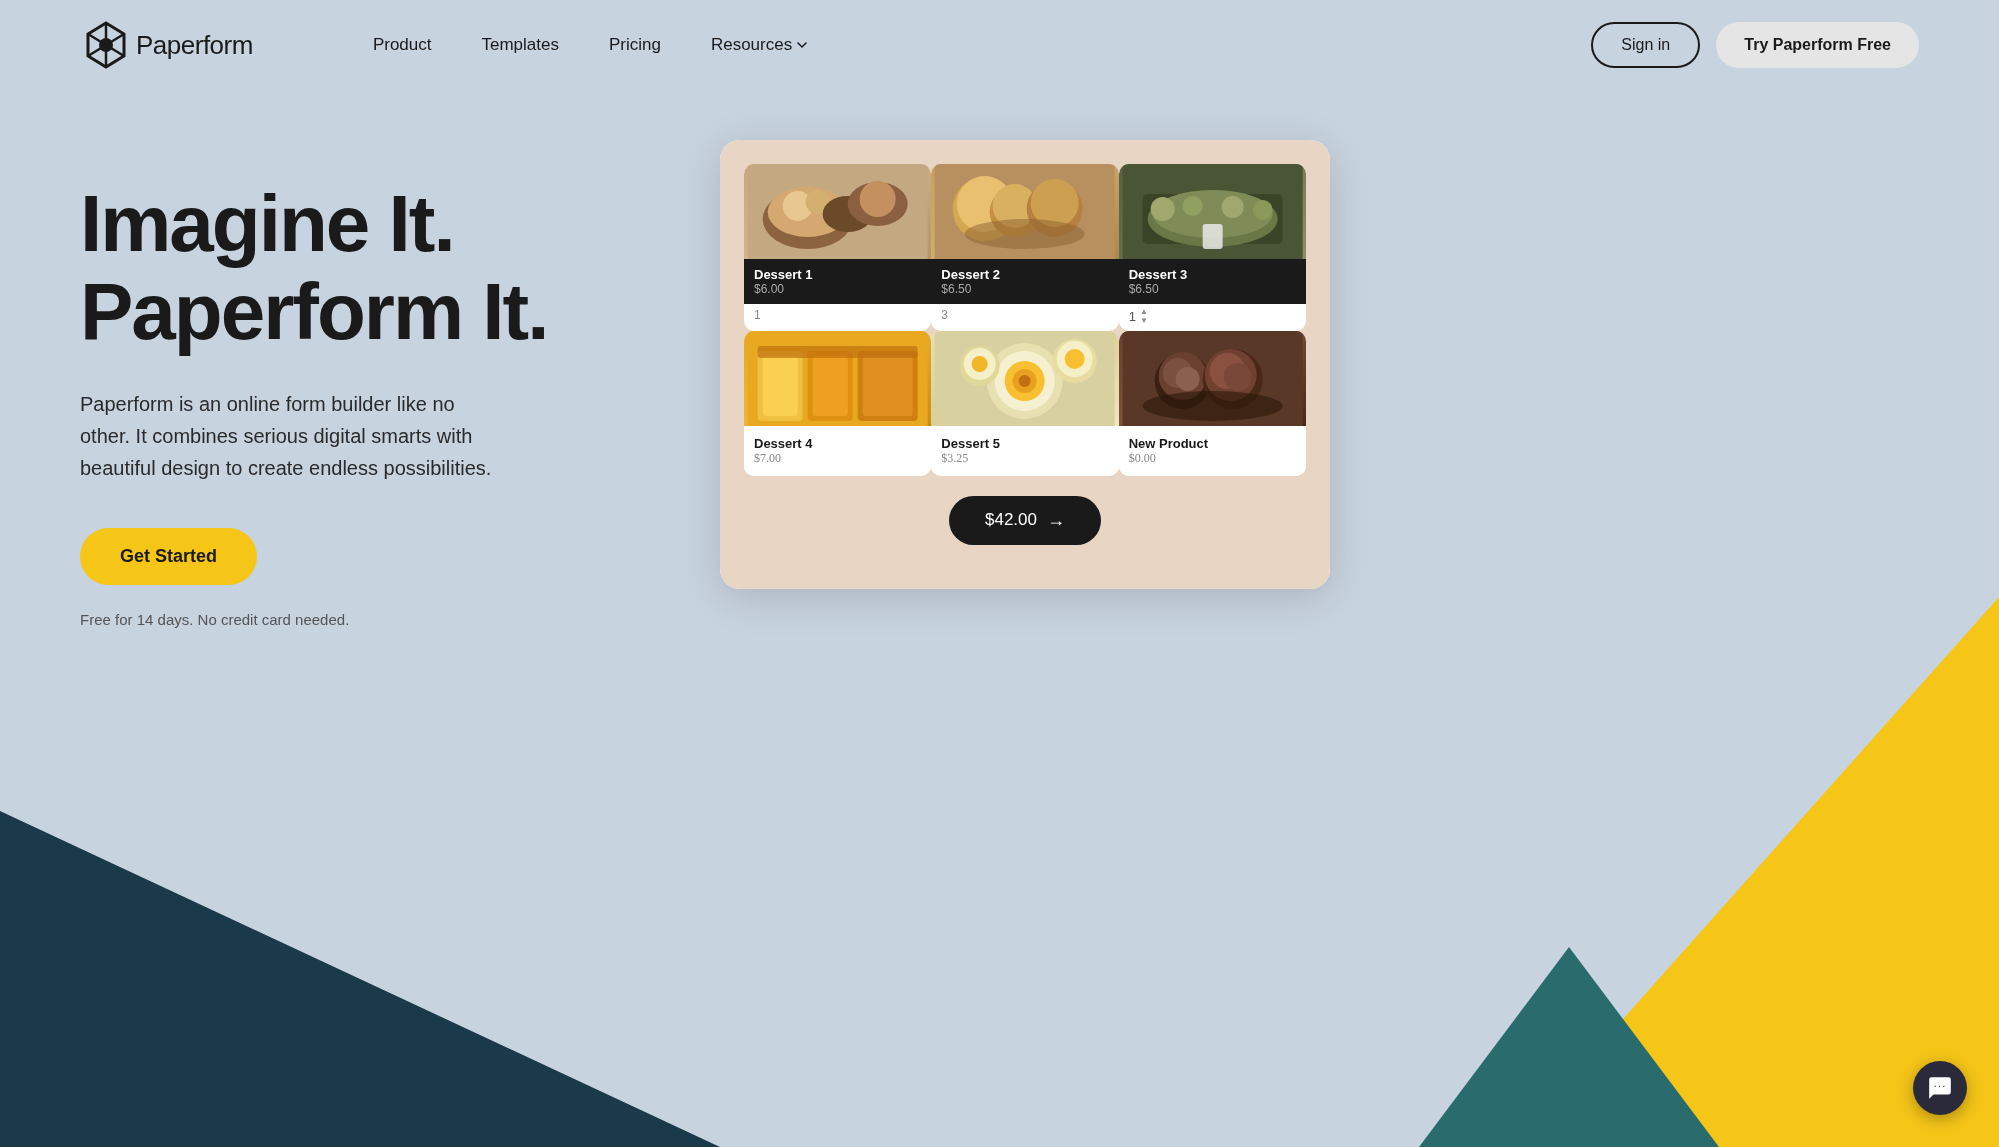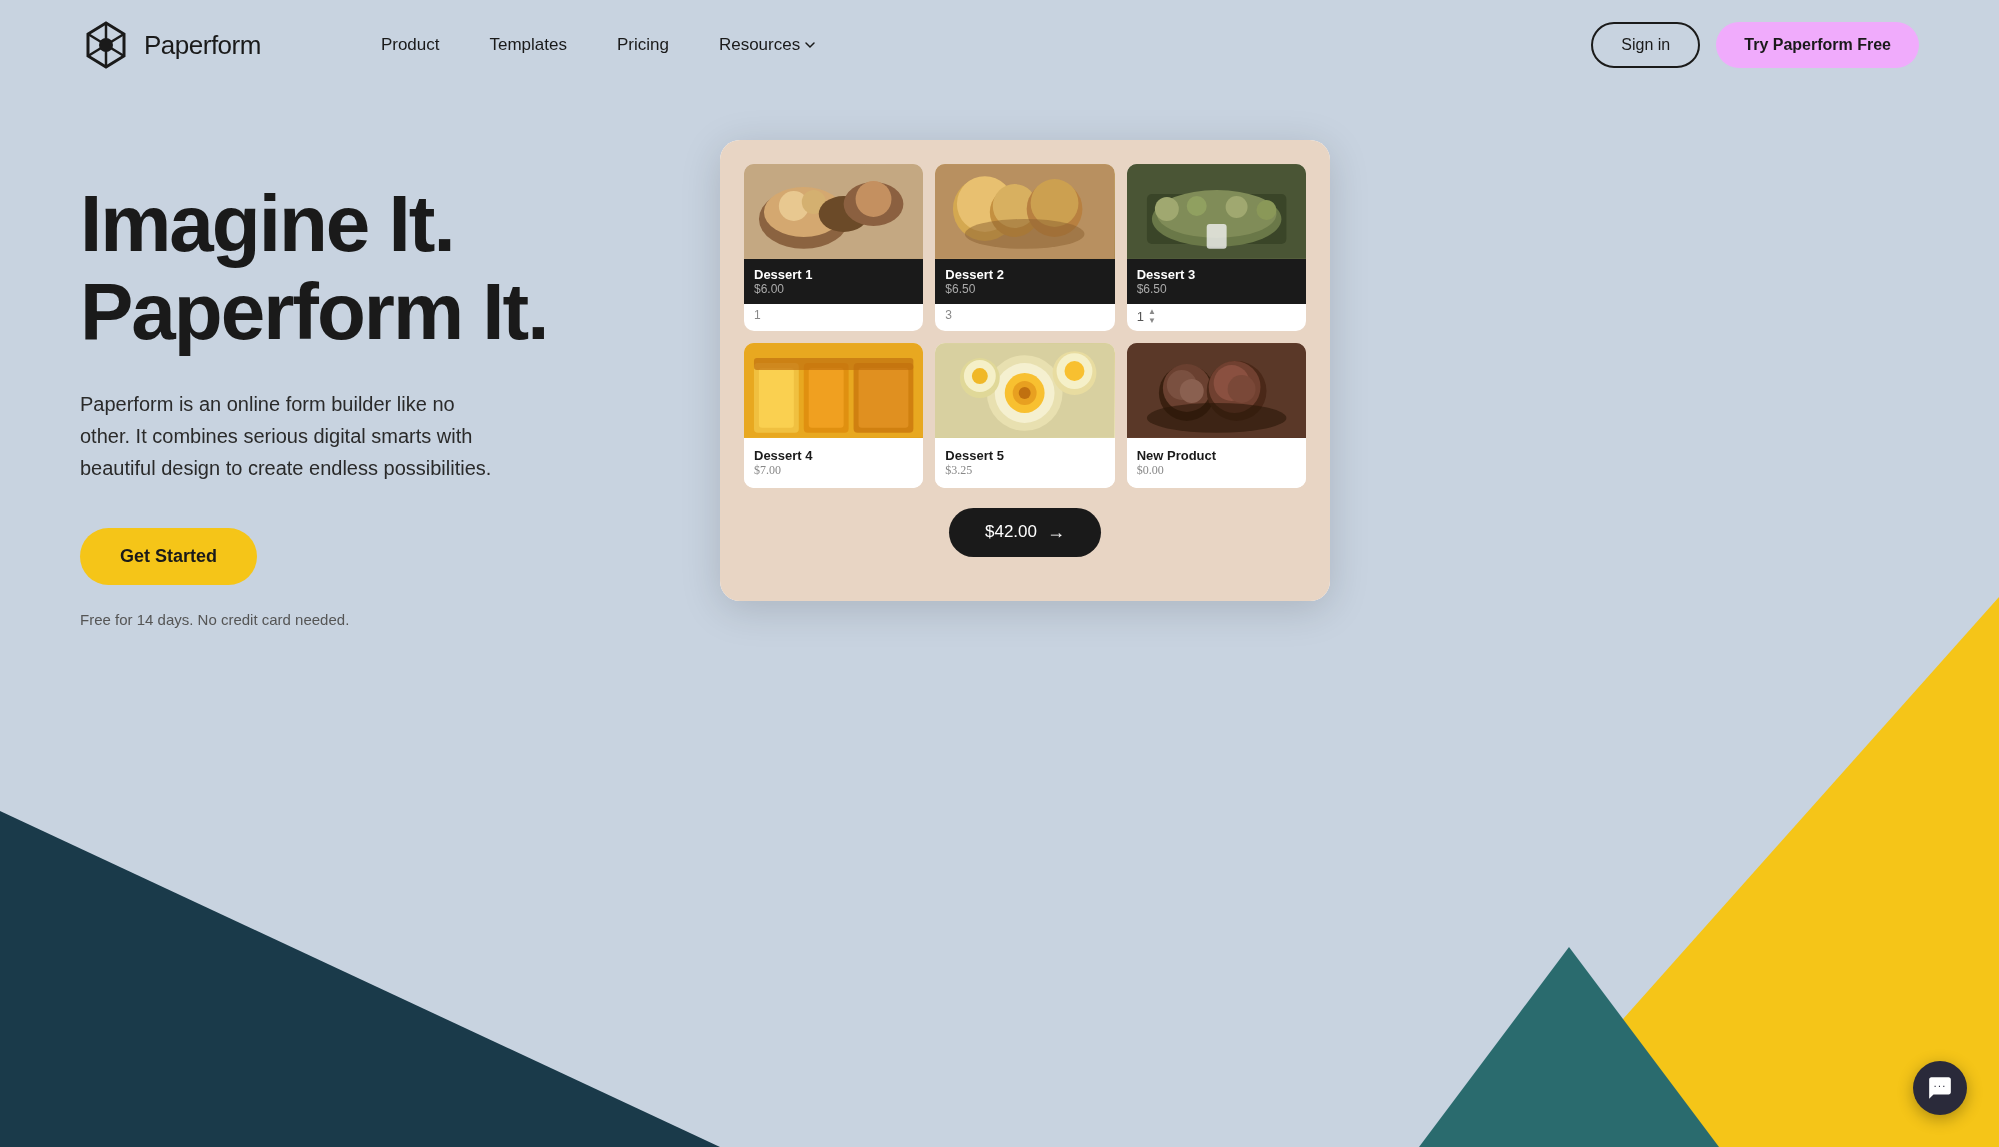--- a/index.html
+++ b/index.html
@@ -50,21 +50,21 @@
       z-index: 10;
       display: flex;
       align-items: center;
       padding: 0 80px;
       height: 90px;
       background: transparent;
     }
     .logo {
       display: flex;
       align-items: center;
-      gap: 12px;
+      gap: 4px;
       text-decoration: none;
       color: #1a1a1a;
     }
     .logo-icon {
       width: 52px;
       height: 52px;
     }
     .logo-text {
       font-size: 26px;
       font-weight: 500;
@@ -106,21 +106,21 @@
       background: transparent;
       font-size: 16px;
       font-weight: 500;
       cursor: pointer;
       color: #1a1a1a;
     }
     .btn-try {
       padding: 14px 28px;
       border: none;
       border-radius: 30px;
-      background: #f0abfc;
+      background: #e5e5e5;
       font-size: 16px;
       font-weight: 600;
       cursor: pointer;
       color: #1a1a1a;
     }
 
     
     .hero {
       position: relative;
       z-index: 5;
@@ -178,21 +178,20 @@
       position: relative;
       z-index: 6;
     }
     .product-card-inner {
       background: #e8d5c4;
       padding: 24px;
     }
     .product-grid {
       display: grid;
       grid-template-columns: repeat(3, 1fr);
-      gap: 12px;
       margin-bottom: 20px;
     }
     .product-item {
       background: white;
       border-radius: 10px;
       overflow: hidden;
     }
     
     .food-img-1 { background: linear-gradient(135deg, #c8a882 0%, #d4b896 50%, #b89468 100%); position: relative; }
     .food-img-2 { background: linear-gradient(135deg, #c8a060 0%, #d4b474 50%, #a8884c 100%); }

